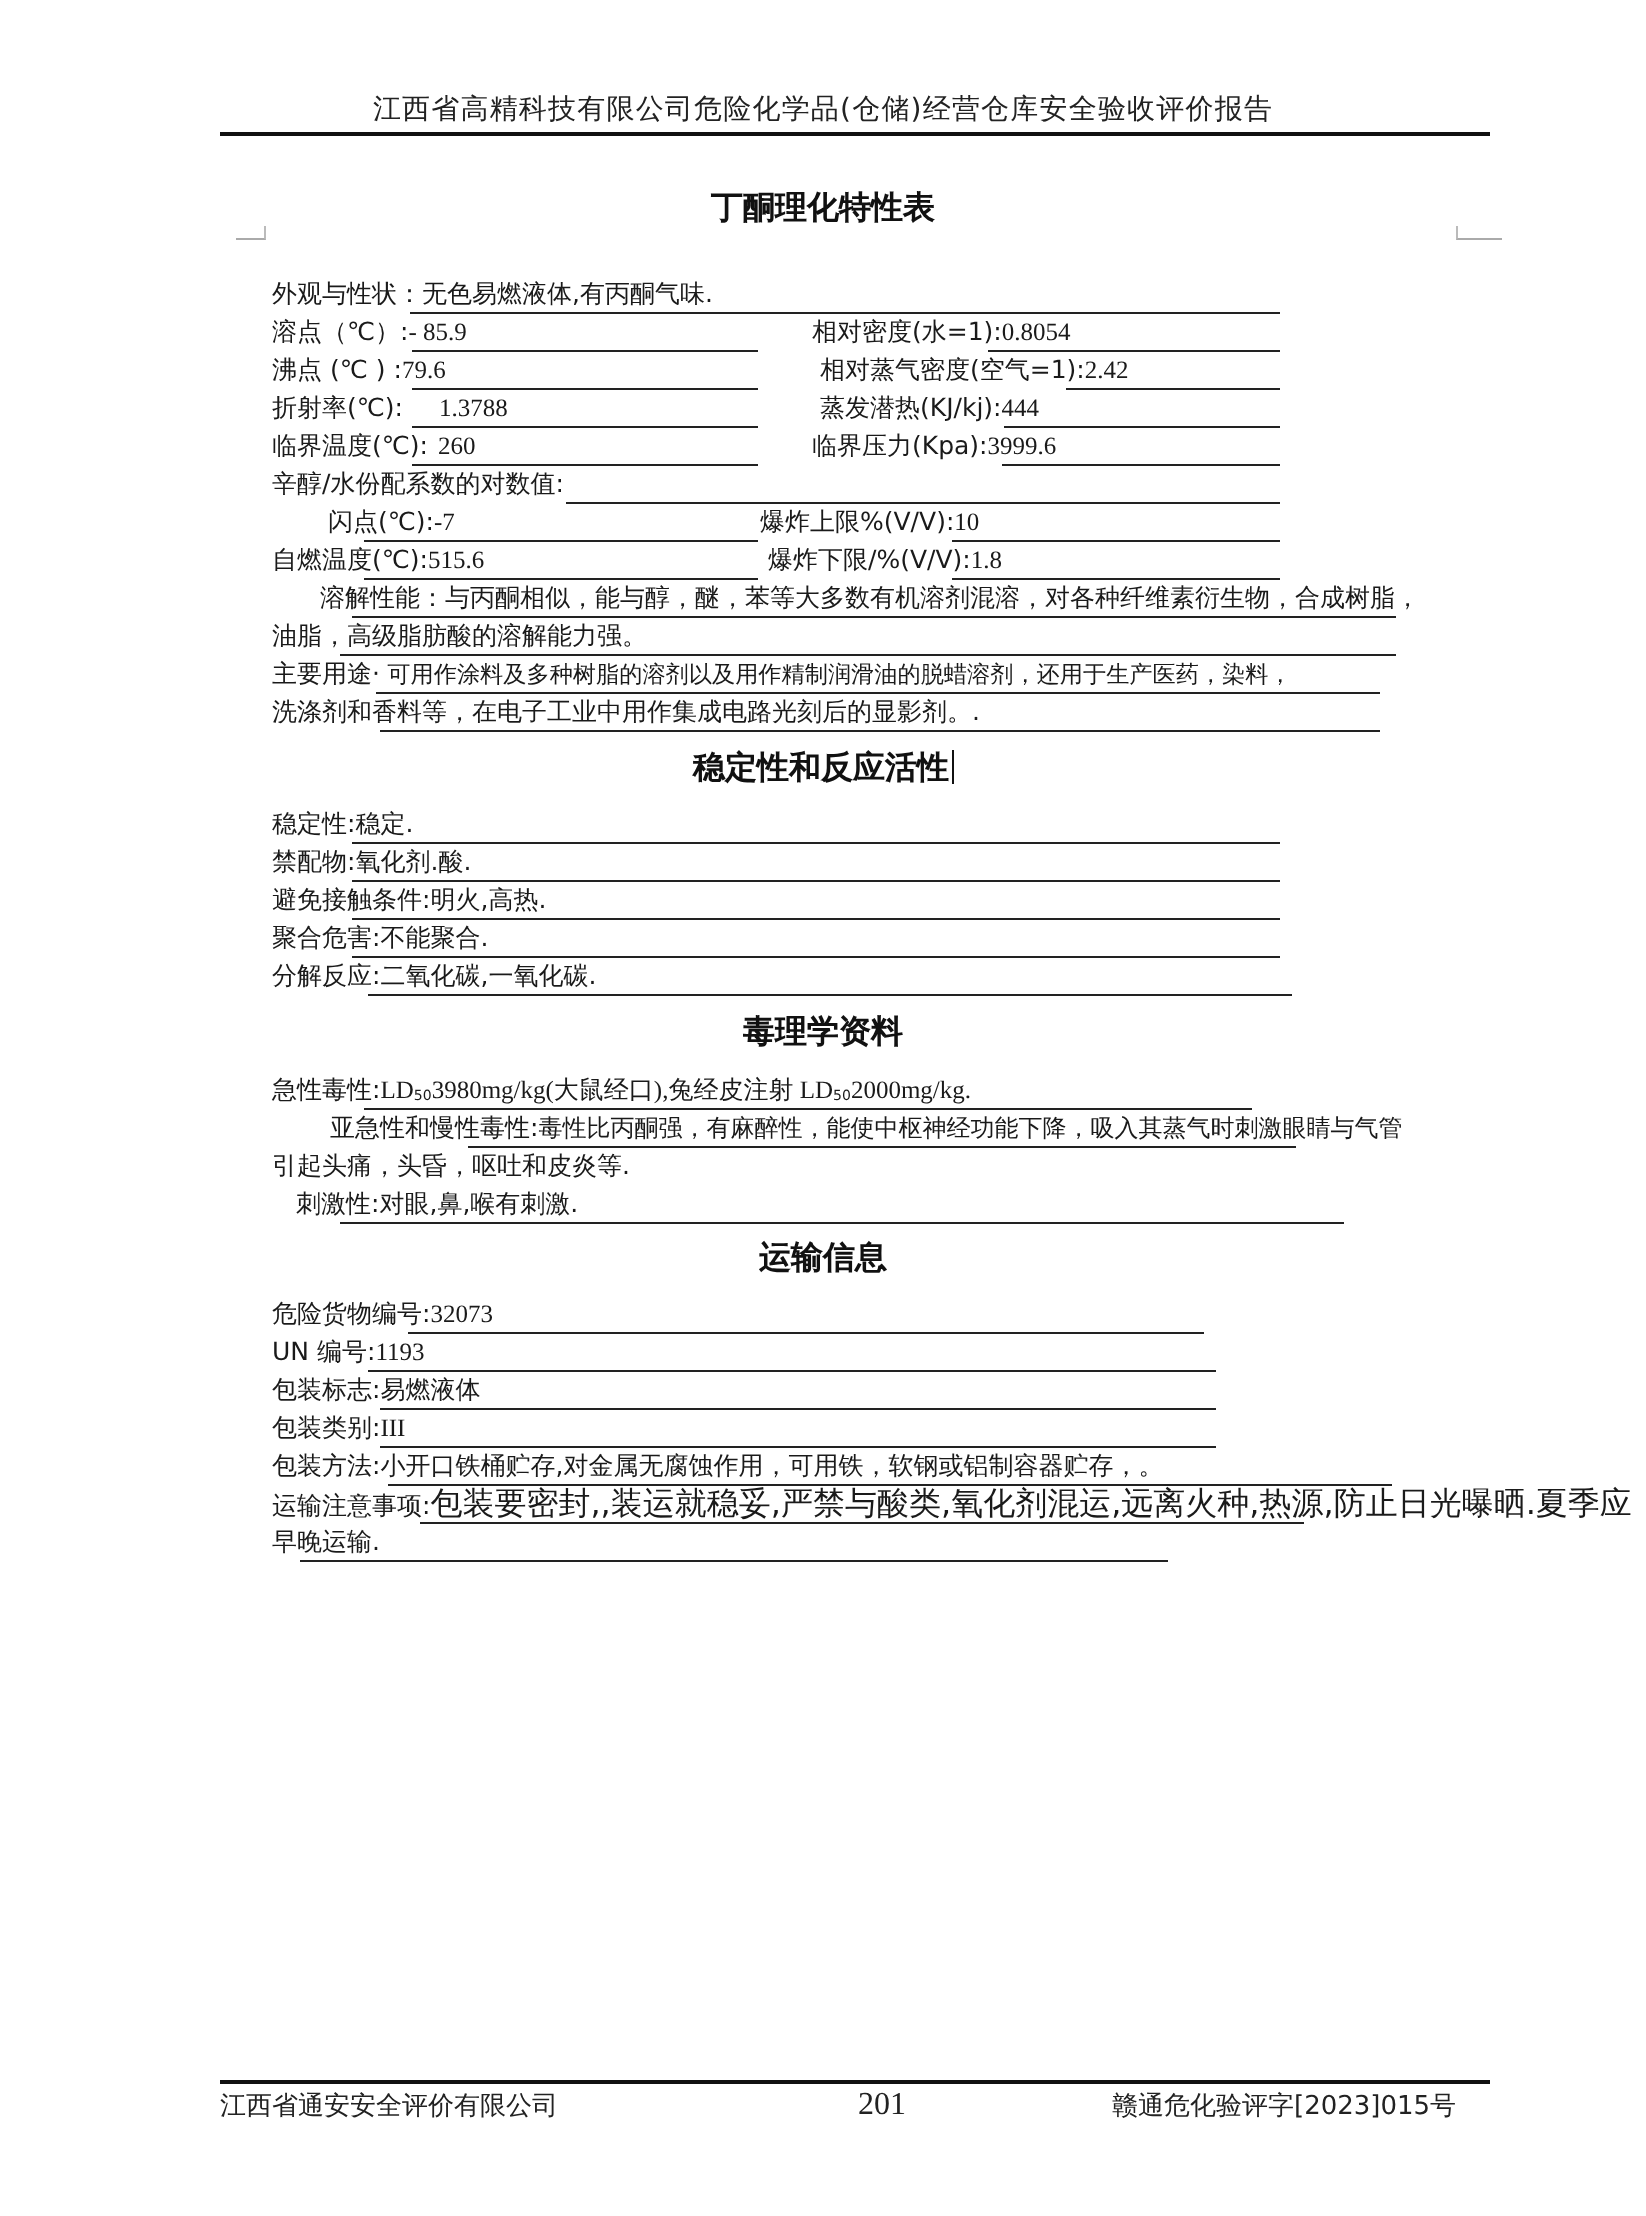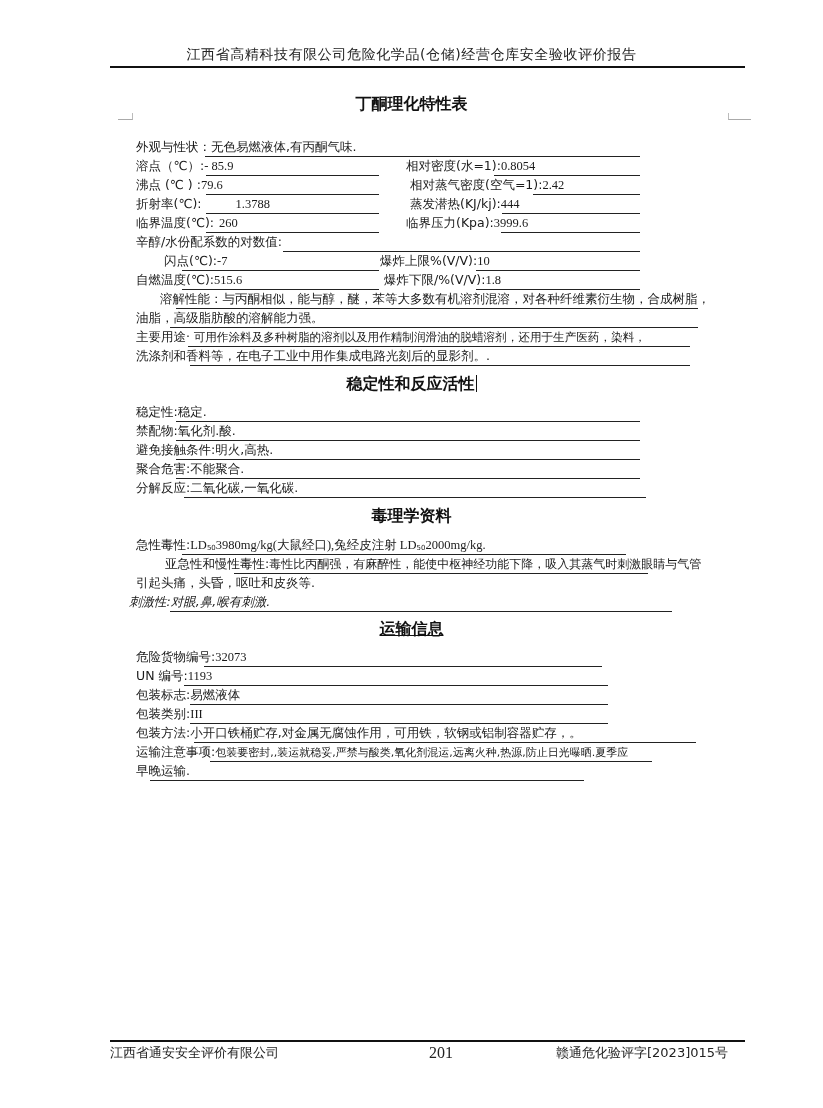--- a/index.html
+++ b/index.html
@@ -48,21 +48,21 @@
 <div class="abs row" style="left:136px;top:176px;">
   <span>沸点 (℃ ) :</span><span class="val">79.6</span>
 </div>
 <div class="abs uline" style="left:206px;width:173px;top:194px;"></div>
 <div class="abs row" style="left:410px;top:176px;">
   <span>相对蒸气密度(空气=1):</span><span class="val">2.42</span>
 </div>
 <div class="abs uline" style="left:533px;width:107px;top:194px;"></div>
 
 <div class="abs row" style="left:136px;top:195px;">
-  <span>折射率(℃):</span><span class="val" style="margin-left:34px;">1.3788</span>
+  <span>折射率(℃):</span><span class="val" style="margin-left:18px;">1.3788</span>
 </div>
 <div class="abs uline" style="left:206px;width:173px;top:213px;"></div>
 <div class="abs row" style="left:410px;top:195px;">
   <span>蒸发潜热(KJ/kj):</span><span class="val">444</span>
 </div>
 <div class="abs uline" style="left:502px;width:138px;top:213px;"></div>
 
 <div class="abs row" style="left:136px;top:214px;">
   <span>临界温度(℃):</span><span class="val" style="margin-left:5px;">260</span>
 </div>
@@ -151,26 +151,26 @@
 
 <div class="abs row" style="left:136px;top:555px;margin-left:29px;">
   <span>亚急性和慢性毒性:</span><span style="font-size:12px;">毒性比丙酮强，有麻醉性，能使中枢神经功能下降，吸入其蒸气时刺激眼睛与气管</span>
 </div>
 <div class="abs uline" style="left:234px;width:414px;top:573px;"></div>
 
 <div class="abs row" style="left:136px;top:574px;">
   <span>引起头痛，头昏，呕吐和皮炎等.</span>
 </div>
 
-<div class="abs row" style="left:129px;top:593px;font-style:italic;">
+<div class="abs row" style="left:148px;top:593px;">
   <span>刺激性:</span><span>对眼,鼻,喉有刺激.</span>
 </div>
 <div class="abs uline" style="left:170px;width:502px;top:611px;"></div>
 
-<div class="abs sec-title" style="top:619px;text-decoration:underline;">运输信息</div>
+<div class="abs sec-title" style="top:619px;">运输信息</div>
 
 <div class="abs row" style="left:136px;top:648px;">
   <span>危险货物编号:</span><span class="val">32073</span>
 </div>
 <div class="abs uline" style="left:204px;width:398px;top:666px;"></div>
 
 <div class="abs row" style="left:136px;top:667px;">
   <span>UN 编号:</span><span class="val">1193</span>
 </div>
 <div class="abs uline" style="left:184px;width:424px;top:685px;"></div>
@@ -184,21 +184,21 @@
   <span>包装类别:</span><span class="val">III</span>
 </div>
 <div class="abs uline" style="left:190px;width:418px;top:723px;"></div>
 
 <div class="abs row" style="left:136px;top:724px;">
   <span>包装方法:</span><span>小开口铁桶贮存,对金属无腐蚀作用，可用铁，软钢或铝制容器贮存，。</span>
 </div>
 <div class="abs uline" style="left:194px;width:502px;top:742px;"></div>
 
 <div class="abs row" style="left:136px;top:743px;">
-  <span>运输注意事项:</span><span style="font-size:11px;">包装要密封,,装运就稳妥,严禁与酸类,氧化剂混运,远离火种,热源,防止日光曝晒.夏季应</span>
+  <span>运输注意事项:</span><span style="font-size:16px;">包装要密封,,装运就稳妥,严禁与酸类,氧化剂混运,远离火种,热源,防止日光曝晒.夏季应</span>
 </div>
 <div class="abs uline" style="left:210px;width:442px;top:761px;"></div>
 
 <div class="abs row" style="left:136px;top:762px;">
   <span>早晚运输.</span>
 </div>
 <div class="abs uline" style="left:150px;width:434px;top:780px;"></div>
 
 <div class="abs footer-rule"></div>
 <div class="abs footer" style="left:110px;">江西省通安安全评价有限公司</div>

